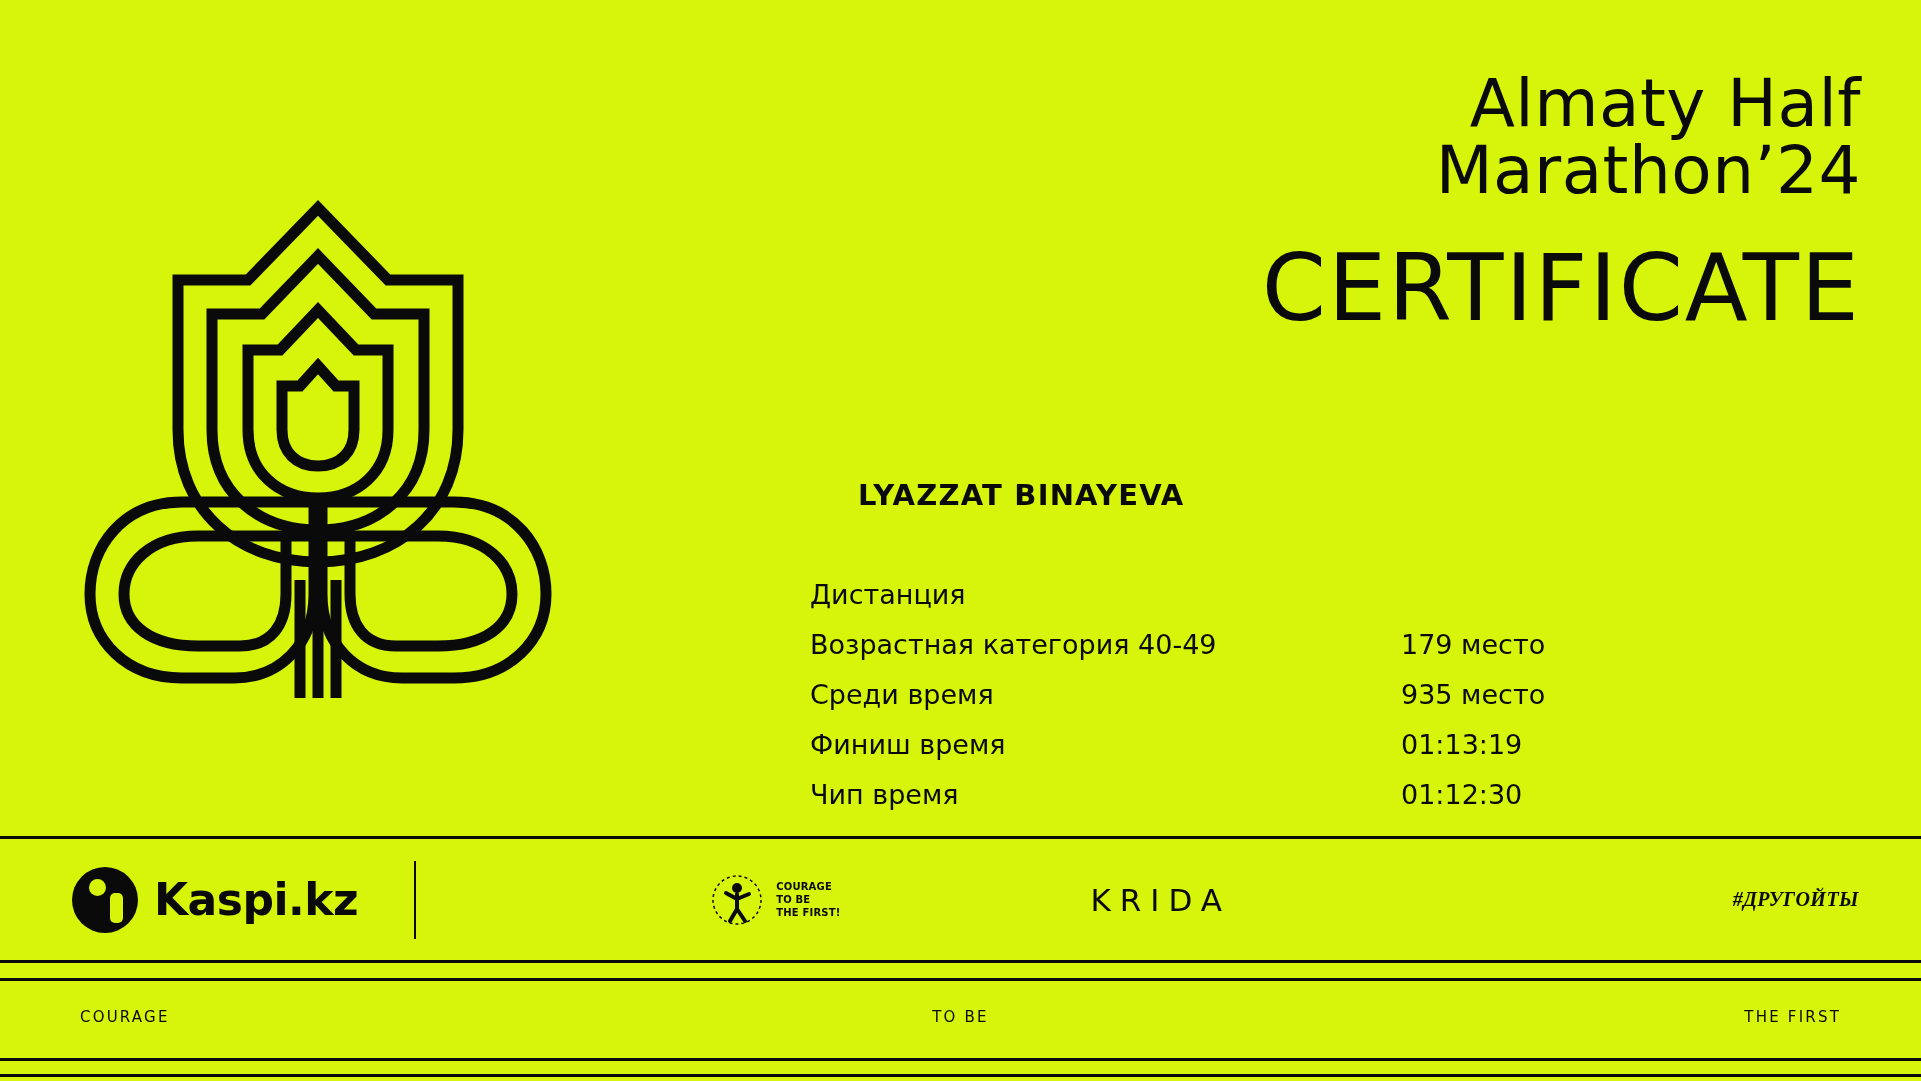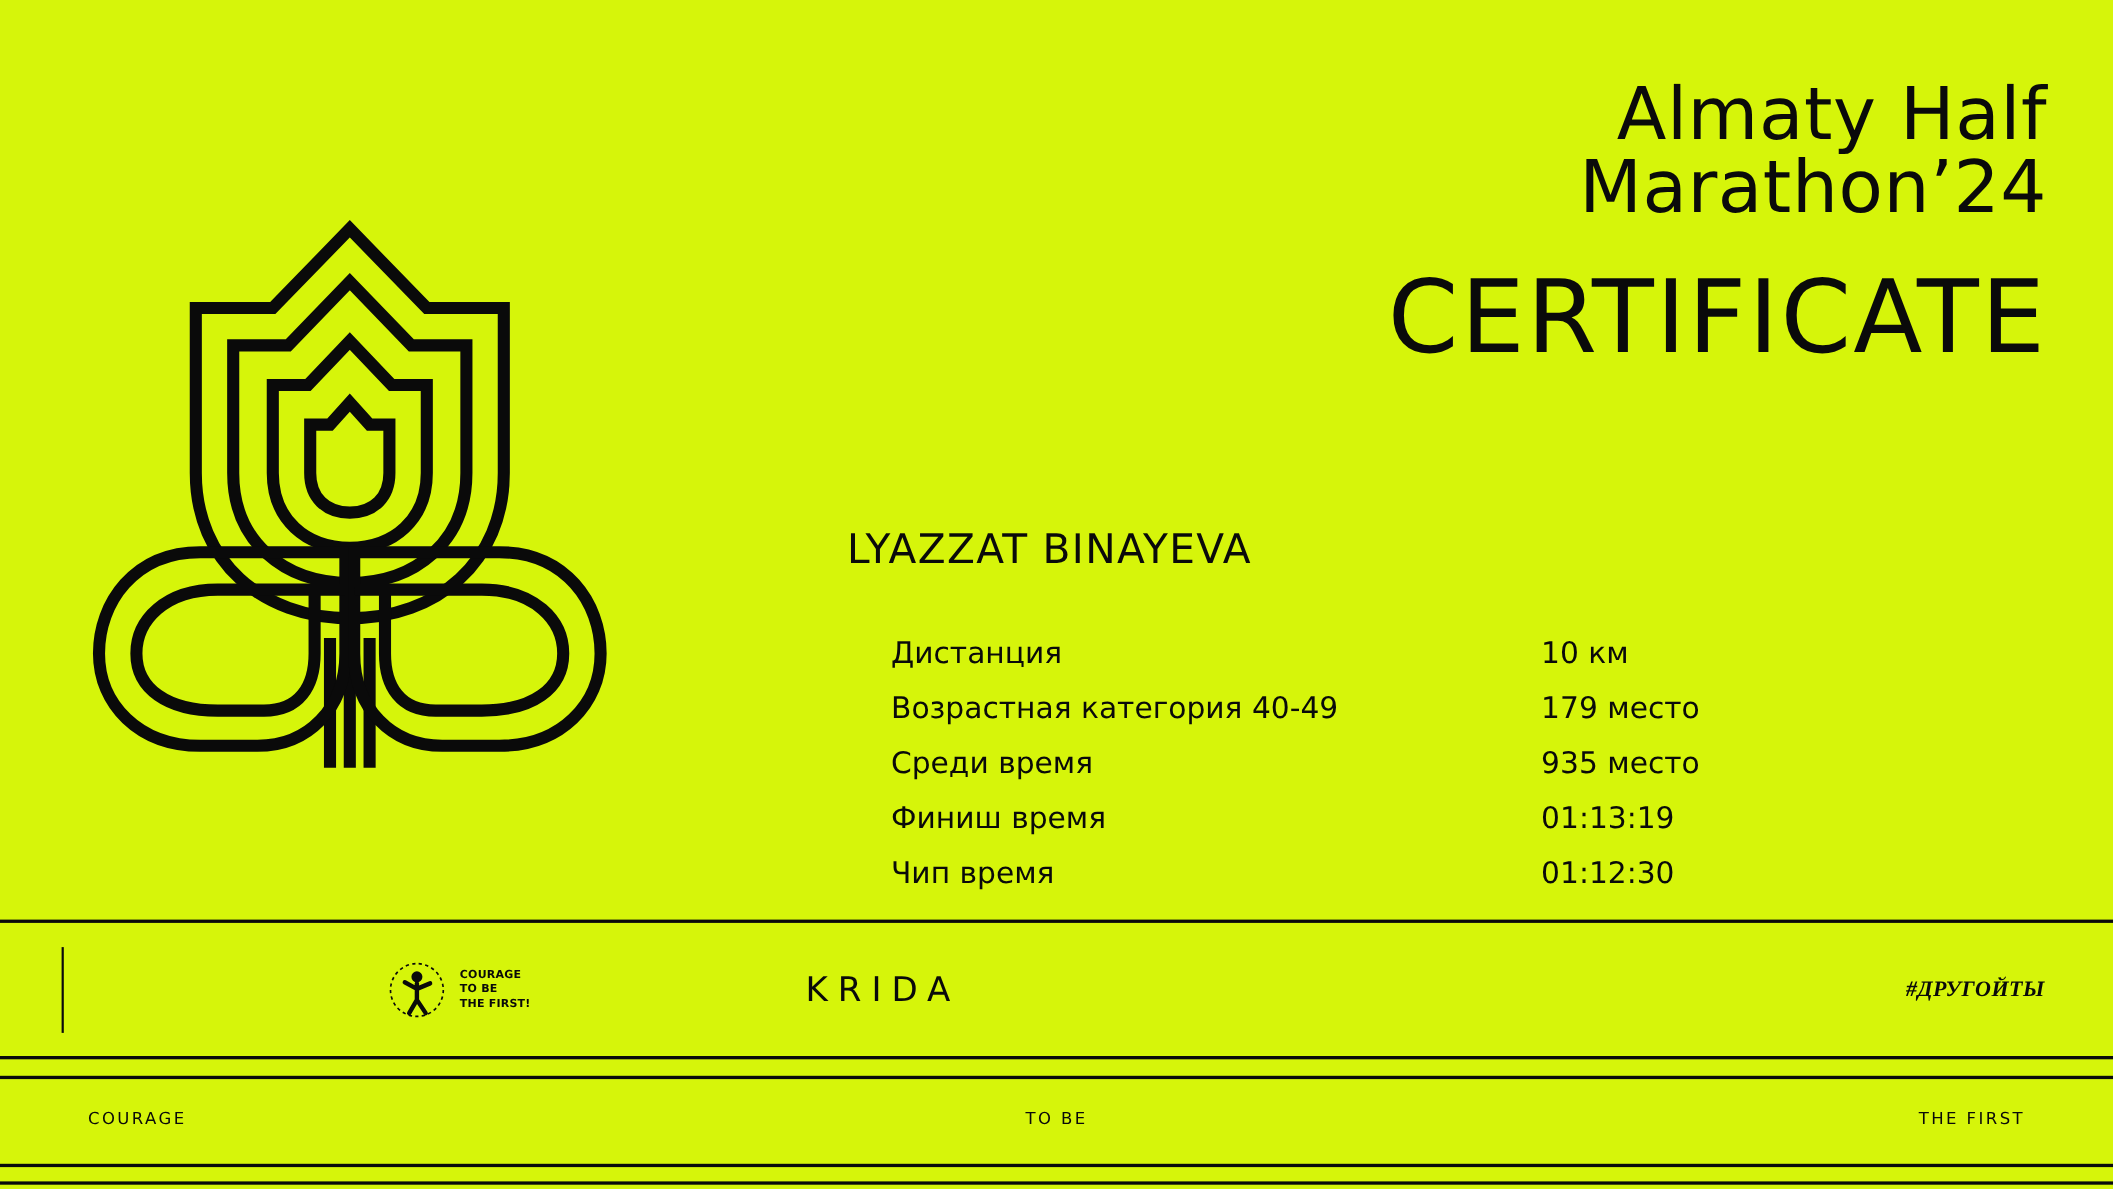--- a/index.html
+++ b/index.html
@@ -57,24 +57,24 @@
     margin-top: 38px;
     font-size: 92px;
     line-height: 1;
     letter-spacing: 2px;
     font-weight: 400;
     font-family: "DejaVu Sans", sans-serif;
   }
 
   .athlete {
     position: absolute;
-    left: 770px;
+    left: 858px;
     top: 478px;
-    font-size: 37px;
-    font-weight: 400;
+    font-size: 29px;
+    font-weight: 700;
     letter-spacing: 1.2px;
     font-family: "DejaVu Sans", sans-serif;
   }
 
   .results {
     position: absolute;
     left: 810px;
     top: 570px;
     width: 950px;
   }
@@ -236,21 +236,20 @@
         <span class="line2">Marathon’24</span>
       </div>
       <div class="cert-word">CERTIFICATE</div>
     </div>
 
     <div class="athlete">LYAZZAT BINAYEVA</div>
 
     <div class="results">
       <div class="result-row">
         <span class="result-label">Дистанция</span>
-        <span class="result-value">10 км</span>
       </div>
       <div class="result-row">
         <span class="result-label">Возрастная категория 40-49</span>
         <span class="result-value">179 место</span>
       </div>
       <div class="result-row">
         <span class="result-label">Среди время</span>
         <span class="result-value">935 место</span>
       </div>
       <div class="result-row">
@@ -265,20 +264,24 @@
   </div>
 
   <div class="rule rule-1"></div>
   <div class="rule rule-2"></div>
   <div class="rule rule-3"></div>
   <div class="rule rule-4"></div>
   <div class="rule rule-5"></div>
 
   <div class="sponsors">
 
+    <div class="kaspi">
+      <div class="kaspi-mark"></div>
+      <div class="kaspi-text">Kaspi.kz</div>
+    </div>
 
     <div class="divider"></div>
 
 
     <div class="corporate">
       <svg class="corporate-mark" viewBox="0 0 62 62">
         <circle cx="31" cy="31" r="24" fill="none" stroke="#0a0a0a" stroke-width="1.5" stroke-dasharray="3 3"></circle>
         <circle cx="31" cy="19" r="5" fill="#0a0a0a"></circle>
         <path d="M31 25 L31 40 M31 30 L20 24 M31 30 L43 25 M31 40 L24 52 M31 40 L39 52" stroke="#0a0a0a" stroke-width="4" stroke-linecap="round" fill="none"></path>
       </svg>

